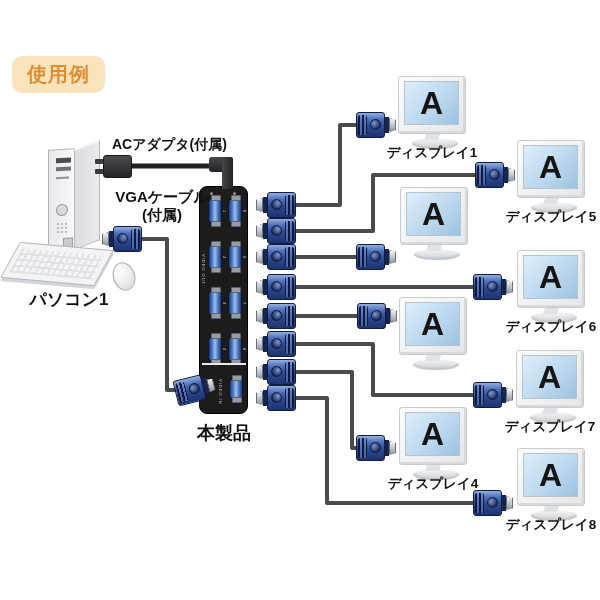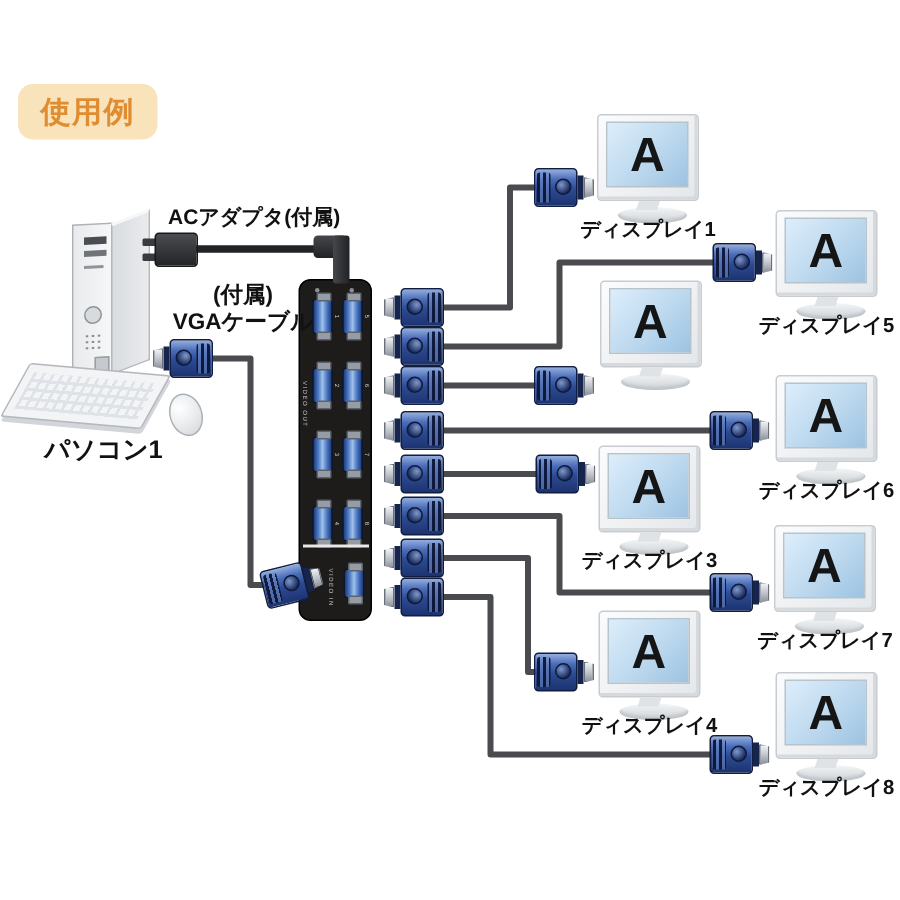--- a/index.html
+++ b/index.html
@@ -119,22 +119,22 @@
 <div class="abs ann" style="left:14px;top:288px;width:110px;text-align:center;font-size:17px;">パソコン1</div>
 
 <div class="abs ann" style="left:112px;top:136px;font-size:14px;text-align:center;">ACアダプタ(付属)</div>
 <div class="abs ac-prong1"></div>
 <div class="abs ac-prong2"></div>
 <div class="abs ac-body"></div>
 <div class="abs ac-elbow-h"></div>
 <div class="abs ac-elbow-v"></div>
 
 <div class="abs ann" style="left:98px;top:188px;width:128px;text-align:center;font-size:15px;line-height:18px;">
+  <div>VGAケーブル</div>
   <div>(付属)</div>
-  <div>VGAケーブル</div>
 </div>
 
 <div class="abs device">
   <div class="dot" style="left:10px;"></div>
   <div class="dot" style="left:33px;"></div>
   <div id="ports">
       <div class="port" style="left: 8px; top: 12px;"></div>
       <span class="portnum" style="left: 23px; top: 22px;">1</span>
       <div class="port" style="left: 28px; top: 12px;"></div>
       <span class="portnum" style="left: 43px; top: 22px;">5</span>
@@ -151,20 +151,21 @@
       <div class="port" style="left: 28px; top: 150px;"></div>
       <span class="portnum" style="left: 43px; top: 160px;">8</span>
     </div>
   <div class="vtext" style="left:1px;top:67px;height:46px;">VIDEO OUT</div>
   <div class="sep"></div>
   <div class="vtext" style="left:18px;top:192px;height:22px;">VIDEO IN</div>
   <div class="port" style="left:29px;top:192px;height:20px;"></div>
 </div>
 
 <div class="abs ann" style="left:182px;top:422px;width:84px;text-align:center;font-size:18px;line-height:22px;">
+  <div>本製品</div>
 </div>
 
 <div id="built">
     <div class="conn flip" style="left: 256px; top: 192px;">
       <div class="body"></div>
       <div class="grip"></div>
       <div class="screw"></div>
       <div class="neck"></div>
       <div class="tip"></div>
     </div>
@@ -307,21 +308,20 @@
       <div class="m-base"></div>
     </div>
     <div class="monitor" style="left: 399px; top: 297px;">
       <div class="m-body">
         <div class="m-screen">
           <span class="m-letter">A</span>
         </div>
       </div>
       <div class="m-neck"></div>
       <div class="m-base"></div>
-      <div class="m-label">ディスプレイ3</div>
     </div>
     <div class="monitor" style="left: 399px; top: 407px;">
       <div class="m-body">
         <div class="m-screen">
           <span class="m-letter">A</span>
         </div>
       </div>
       <div class="m-neck"></div>
       <div class="m-base"></div>
       <div class="m-label">ディスプレイ4</div>

